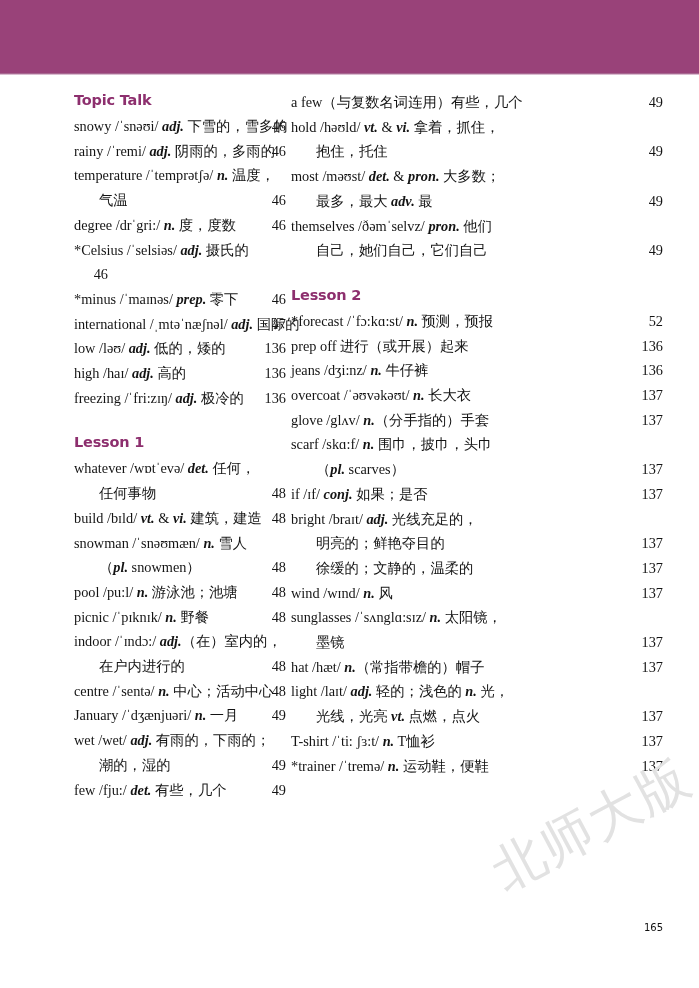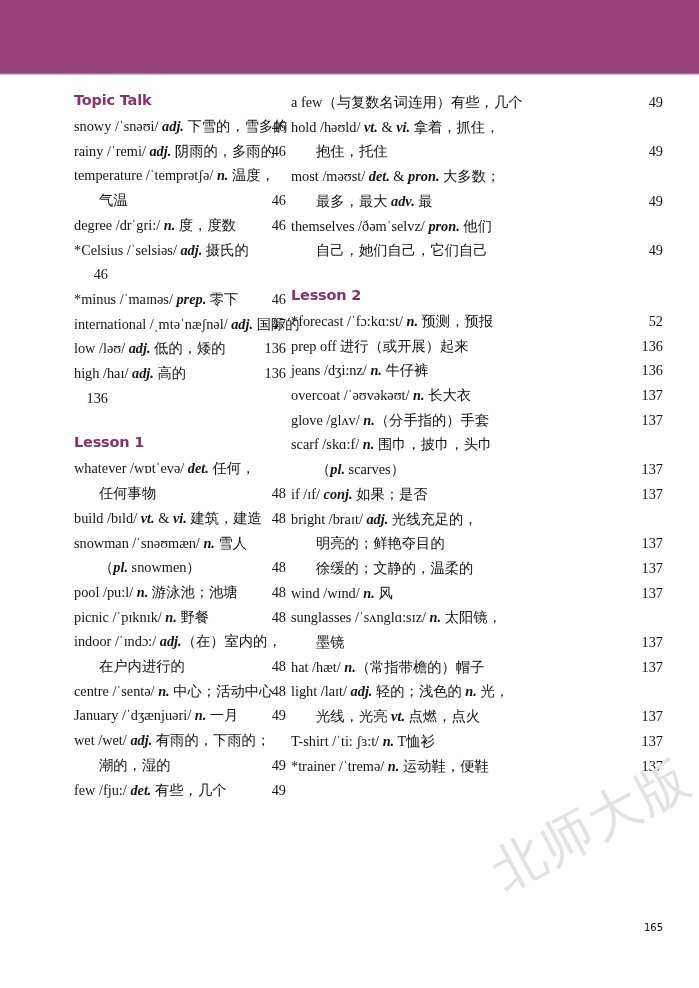--- a/index.html
+++ b/index.html
@@ -212,20 +212,21 @@
           </div>
         </div>
         <div class="entry">
           <div class="entry-line">
             <span class="entry-text">high /haɪ/ <span class="pos">adj.</span> 高的</span>
             <span class="entry-page">136</span>
           </div>
         </div>
         <div class="entry">
           <div class="entry-line">
+            <span class="entry-text">freezing /ˈfri:zɪŋ/ <span class="pos">adj.</span> 极冷的</span>
             <span class="entry-page">136</span>
           </div>
         </div>
         <div class="section-heading spaced-top">Lesson 1</div>
         <div class="entry">
           <div class="entry-line">
             <span class="entry-text">whatever /wɒtˈevə/ <span class="pos">det.</span> 任何，</span>
             <span class="entry-page"></span>
           </div>
           <div class="entry-line cont">

